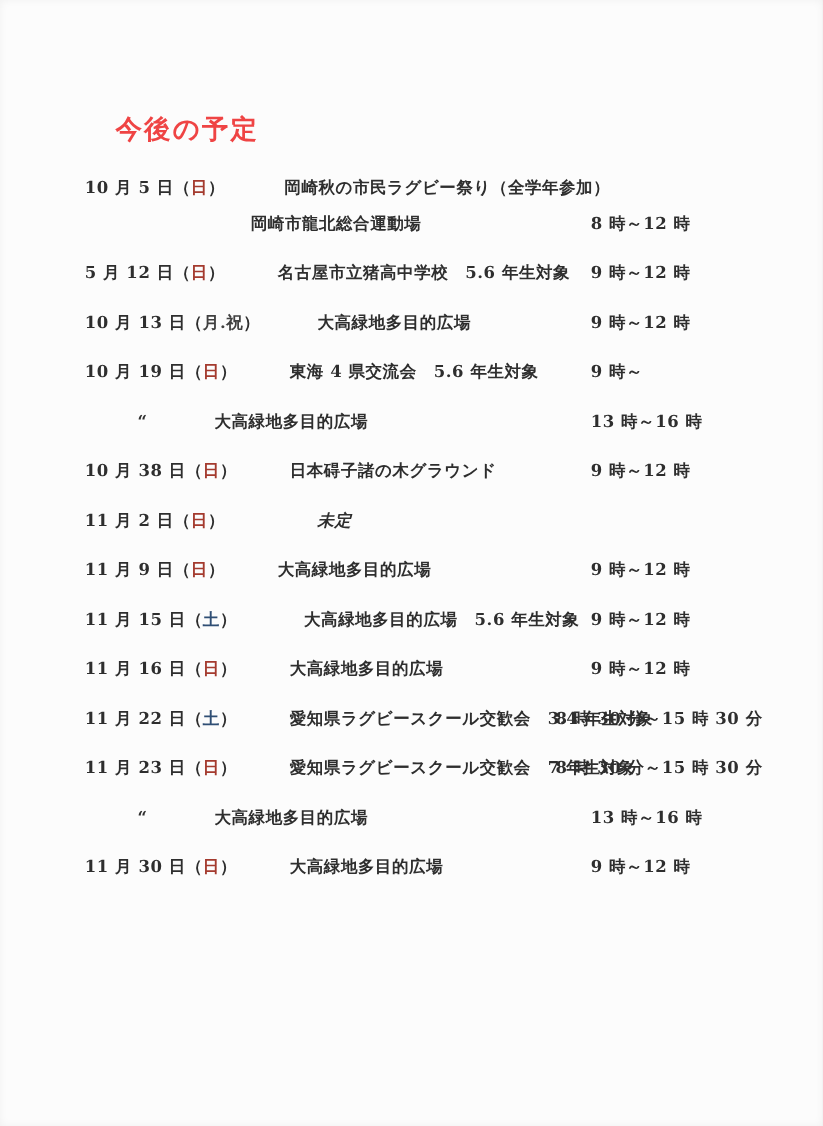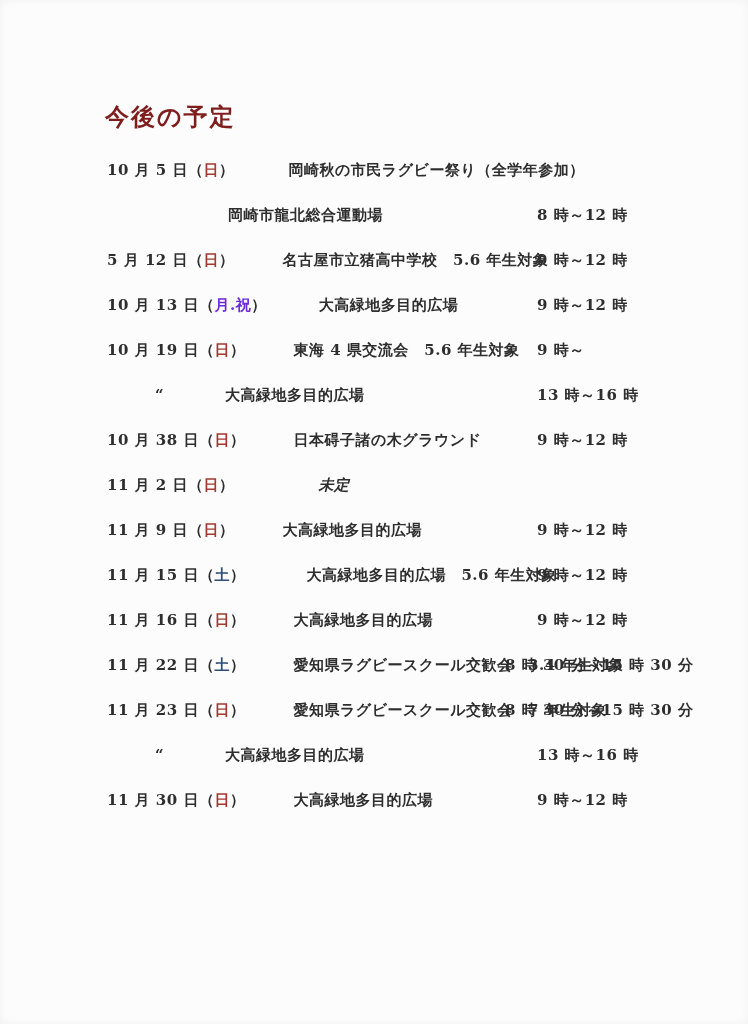--- a/index.html
+++ b/index.html
@@ -18,47 +18,47 @@
     color: #2e2e2e;
   }
   .page-title {
     position: absolute;
     left: 105px;
     top: 101px;
     margin: 0;
     font-size: 24px;
     font-weight: 600;
     letter-spacing: 2px;
-    color: #7f1d1d;
+    color: #ef4444;
   }
   .rows {
     position: absolute;
     left: 0;
     top: 160px;
     width: 748px;
   }
   .row {
     position: relative;
     height: 45px;
-    padding-left: 107px;
+    padding-left: 77px;
     box-sizing: border-box;
     font-size: 15px;
     font-weight: 600;
     letter-spacing: 0.5px;
     line-height: 20px;
     white-space: nowrap;
   }
   .rows .row:first-child { height: 33px; }
   .date {
     display: inline-block;
     min-width: 105px;
   }
   .wd.sun { color: #a43a2e; }
   .wd.sat { color: #2f4e74; }
-  .wd.plain { color: #6d28d9; }
+  .wd.plain { color: #404040; }
   .mark {
     display: inline-block;
     padding-left: 48px;
     font-weight: 700;
   }
   .event { display: inline-block; }
   .time {
     position: absolute;
     left: 505px;
     top: 0;
@@ -69,21 +69,21 @@
 <body>
 
 <div class="page">
   <h1 class="page-title">今後の予定</h1>
   <div class="rows" id="rows">
   <div class="row">
     <span class="date"><span class="d-pre">10 月 5 日（</span><span class="wd sun">日</span><span class="d-post">）</span><span class="mark"></span></span><span class="event" style="padding-left: 6px;">岡崎秋の市民ラグビー祭り（全学年参加）</span>
     <span class="time"></span>
   </div>
 
-  <div class="row" style="padding-left: 228px; margin-top: 12px;">
+  <div class="row" style="padding-left: 228px;">
     <span class="event">岡崎市龍北総合運動場</span>
     <span class="time t-ind">8 時～12 時</span>
   </div>
 
   <div class="row">
     <span class="date"><span class="d-pre">5 月 12 日（</span><span class="wd sun">日</span><span class="d-post">）</span><span class="mark"></span></span><span class="event">名古屋市立猪高中学校　5.6 年生対象</span>
     <span class="time t-ind">9 時～12 時</span>
   </div>
 
   <div class="row">

